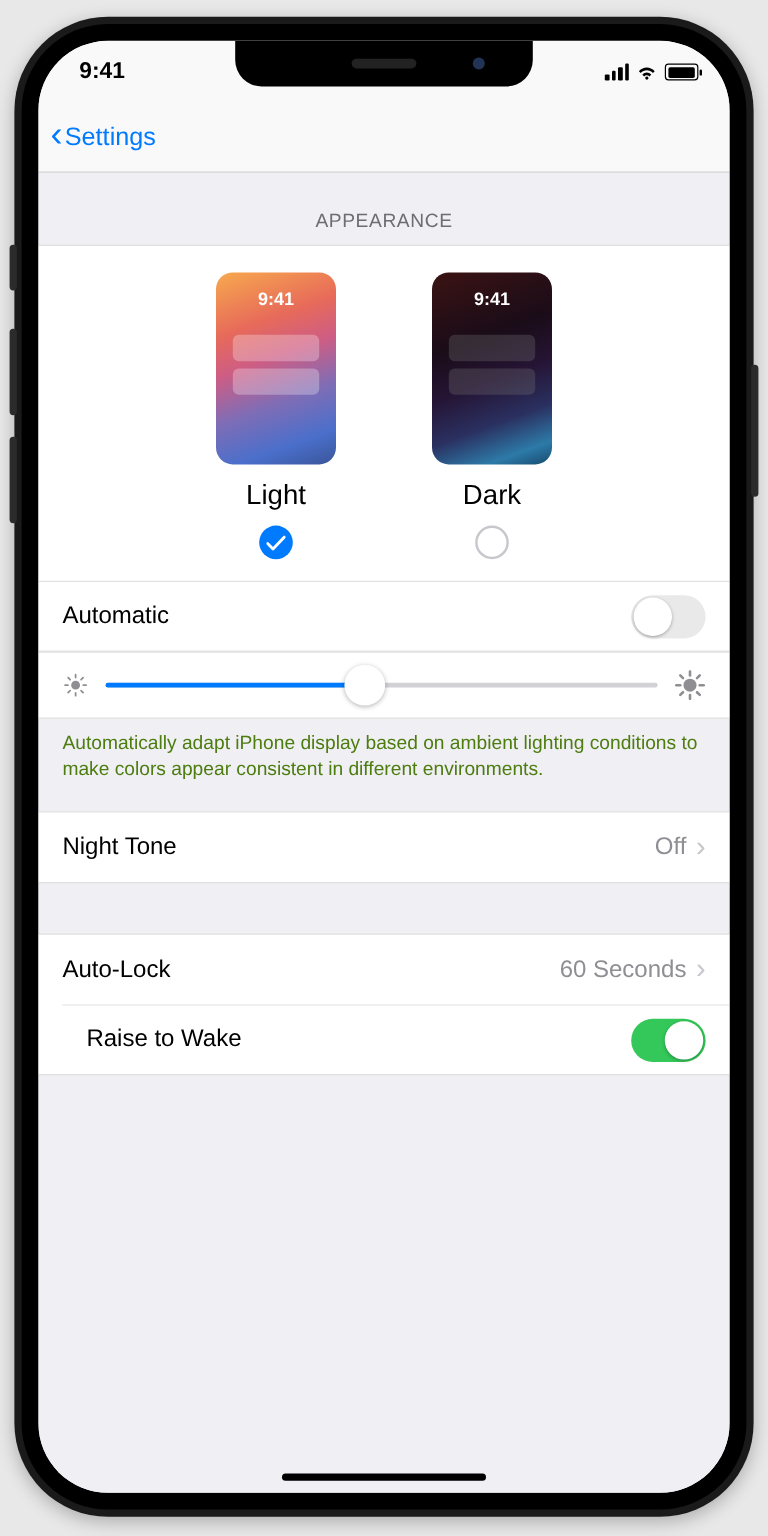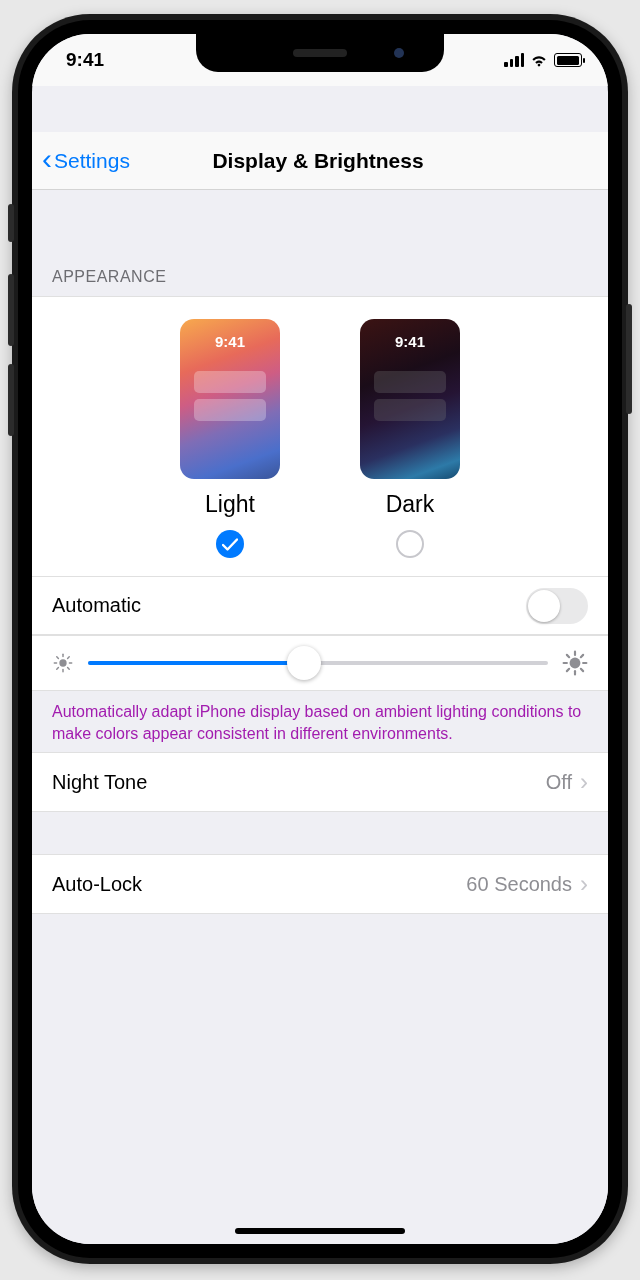--- a/index.html
+++ b/index.html
@@ -29,21 +29,20 @@
   .side-btn.s4 { right: -4px; top: 290px; width: 6px; height: 110px; }
 
   .screen {
     width: 100%; height: 100%;
     background: #efeff4;
     border-radius: 58px;
     overflow: hidden;
     position: relative;
     display: flex;
     flex-direction: column;
-    gap: 46px;
   }
 
   
   .notch {
     position: absolute;
     top: 0; left: 50%; transform: translateX(-50%);
     width: 248px; height: 38px;
     background: #000;
     border-bottom-left-radius: 22px;
     border-bottom-right-radius: 22px;
@@ -85,21 +84,21 @@
   .back-chevron { font-size:30px; font-weight:400; line-height:1; margin-top:-3px;}
   .nav-title { position:absolute; left:50%; transform:translateX(-50%); font-size:21px; font-weight:600; color:#000; margin-left:-2px;}
 
   
   .content { flex:1; overflow:hidden; background:#efeff4; }
 
   
   .section-header {
     padding: 32px 20px 10px 20px;
     font-size: 16px; letter-spacing: 0.5px;
-    color: #6d6d72; text-transform: uppercase;
+    color: #6d6d72; text-transform: uppercase; text-align: center;
   }
 
   
   .group { background:#fff; border-top:1px solid rgba(0,0,0,0.12); border-bottom:1px solid rgba(0,0,0,0.12);}
 
   
   .appearance-row { display:flex; justify-content:center; gap:80px; padding:22px 0 18px 0; }
   .mode-option { display:flex; flex-direction:column; align-items:center; gap:12px; }
   .mode-thumb { width:100px; height:160px; border-radius:14px; position:relative; overflow:hidden; }
   .mode-thumb.light { background: linear-gradient(160deg,#f7a94e 0%,#e76a5a 28%,#ce5d84 45%,#7f6db6 65%,#4a6fcb 85%,#3a5599 100%); }
@@ -131,21 +130,21 @@
   .switch.off .knob{ left:2px;} .switch.on .knob{ right:2px;}
 
   
   .slider-row { padding:14px 20px; display:flex; align-items:center; gap:14px;}
   .sun-icon { width:22px; height:22px; color:#8e8e93; position:relative; flex-shrink:0;}
   .slider-track { flex:1; height:4px; background:#d1d1d6; border-radius:2px; position:relative;}
   .slider-fill { position:absolute; left:0; top:0; bottom:0; background:#007aff; border-radius:2px;}
   .slider-thumb { position:absolute; top:50%; width:34px; height:34px; background:#fff; border-radius:50%; transform:translate(-50%,-50%); box-shadow:0 1px 4px rgba(0,0,0,0.3);}
 
   
-  .footer-note { padding:10px 20px 8px 20px; font-size:16px; color:#a21caf; line-height:1.35;}
+  .footer-note { padding:10px 20px 24px 20px; font-size:16px; color:#4d7c0f; line-height:1.35;}
 
   
   .detail-right { display:flex; align-items:center; gap:8px; color:#8e8e93; font-size:20px;}
   .chevron { color:#c7c7cc; font-size:24px; font-weight:300;}
 
   
   .home-indicator { position:absolute; bottom:10px; left:50%; transform:translateX(-50%); width:170px; height:6px; background:#000; border-radius:3px; z-index:40;}
 </style>
 </head>
 <body>
@@ -177,21 +176,20 @@
               <div class="battery-fill"></div>
             </div>
         </div>
       </div>
 
       <div class="navbar">
         <div class="back-btn">
           <span class="back-chevron">‹</span>
           <span>Settings</span>
         </div>
-        <div class="nav-title">Display &amp; Brightness</div>
       </div>
 
       <div class="content">
 
         <div class="section-header">Appearance</div>
         <div class="group">
           <div class="appearance-row">
             <div class="mode-option">
               <div class="mode-thumb light">
                 <div class="thumb-time">9:41</div>
@@ -272,20 +270,26 @@
         <div style="height:42px"></div>
 
         <div class="group">
           <div class="row">
             <span>Auto-Lock</span>
             <div class="detail-right">
               <span>60 Seconds</span>
               <span class="chevron">›</span>
             </div>
           </div>
+          <div class="row" style="border-top:1px solid rgba(0,0,0,0.12);">
+            <span>Raise to Wake</span>
+            <div class="switch on">
+                <div class="knob"></div>
+              </div>
+          </div>
         </div>
 
       </div>
 
       <div class="home-indicator"></div>
     </div>
   </div>
 </div>
 
 </body></html>

